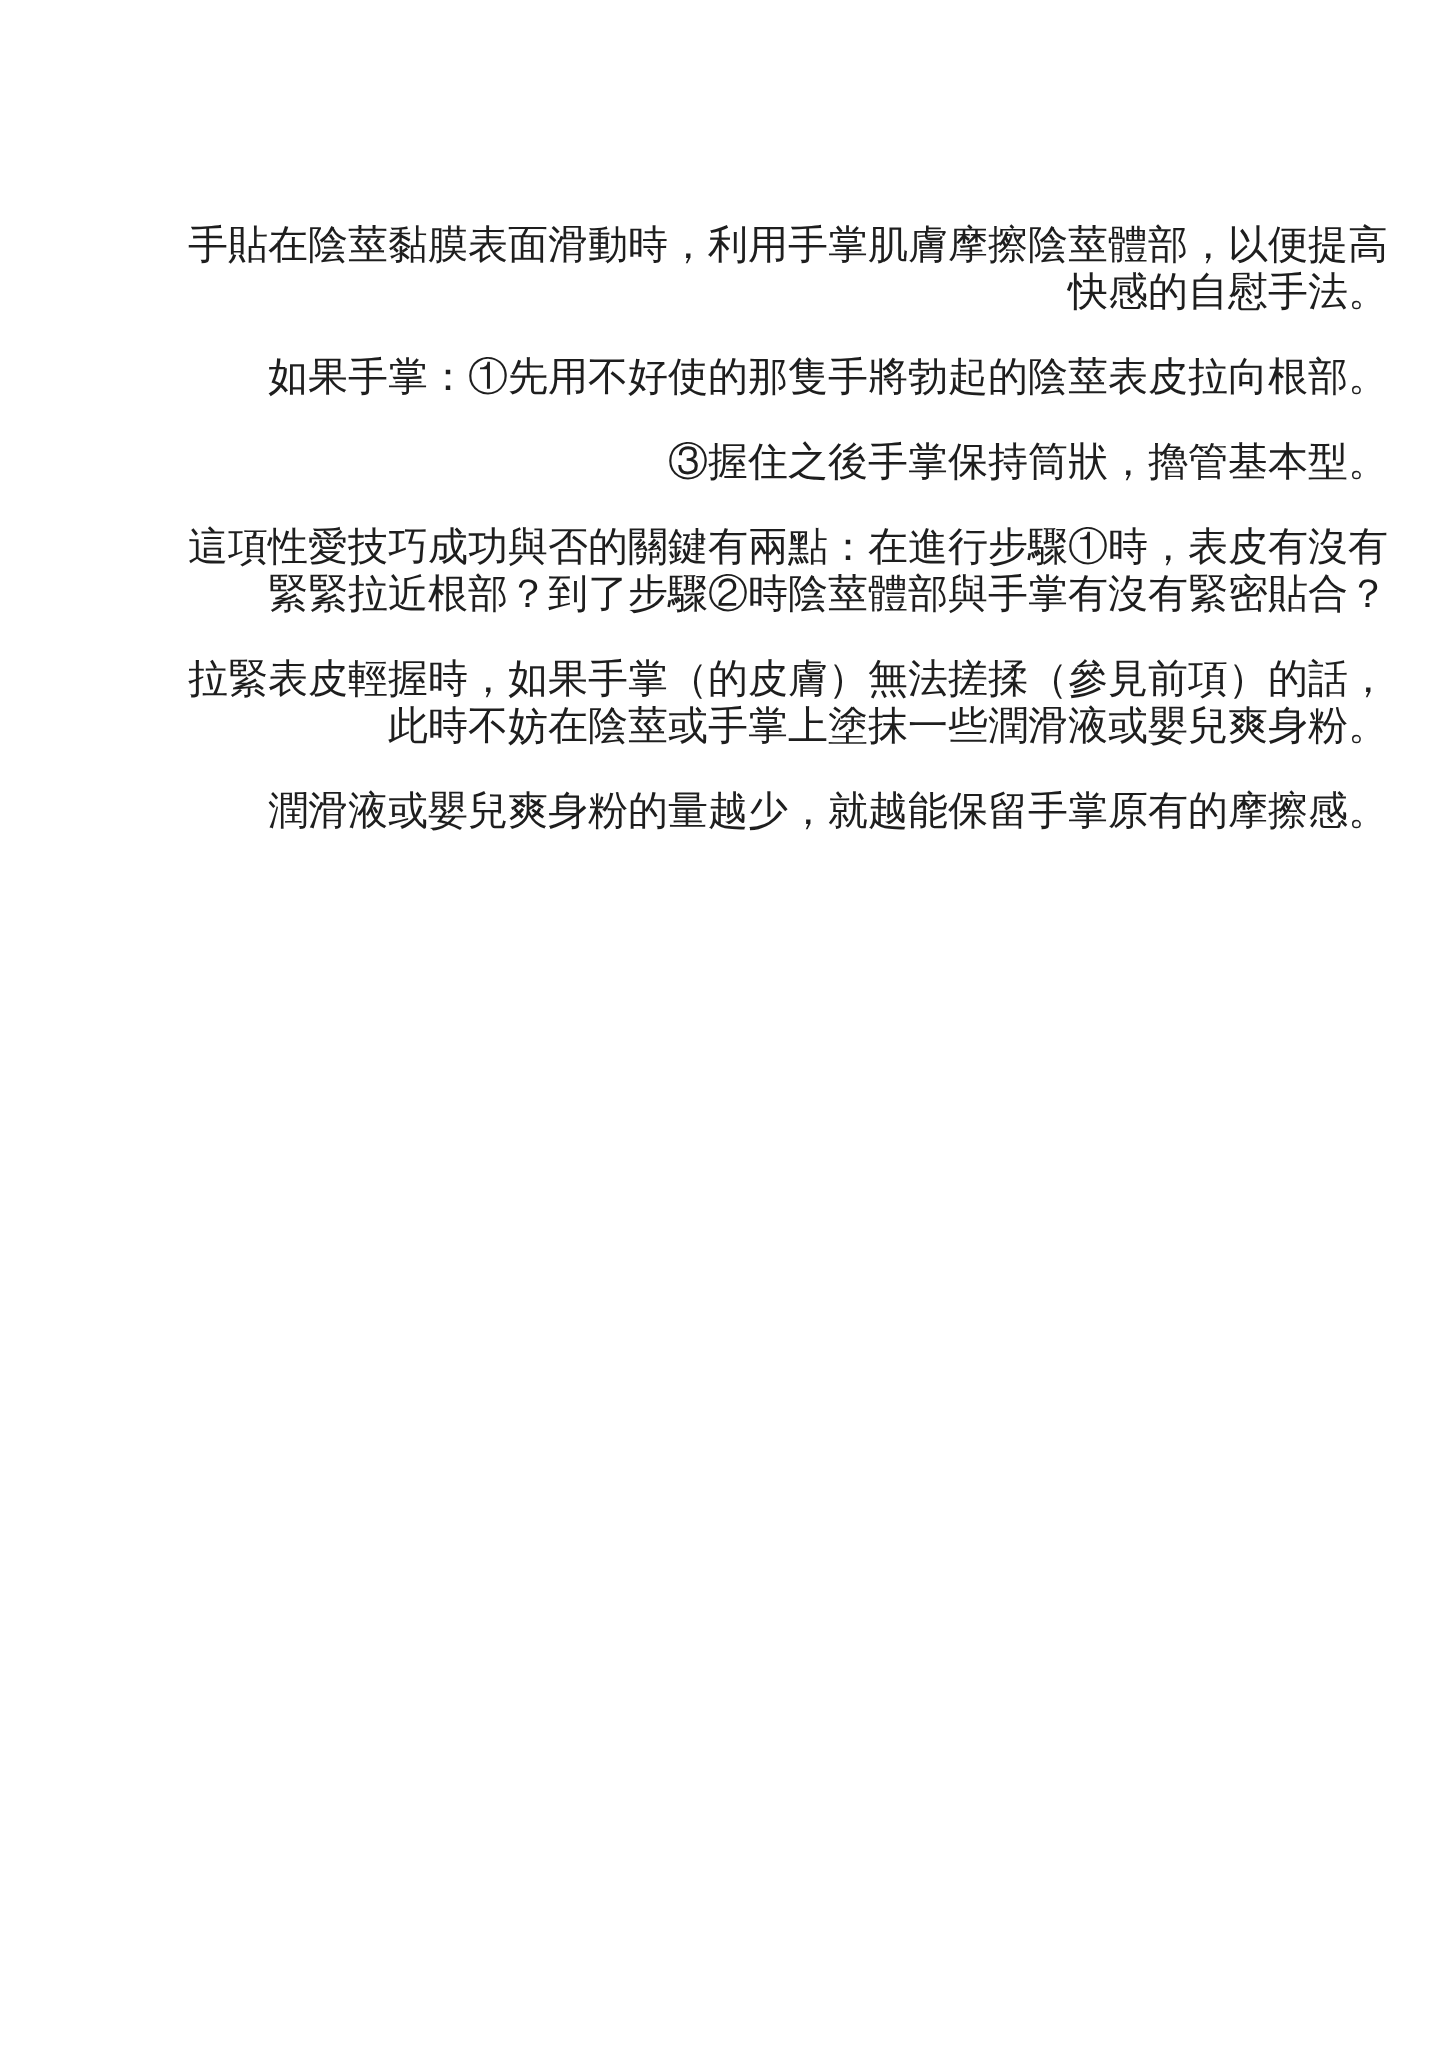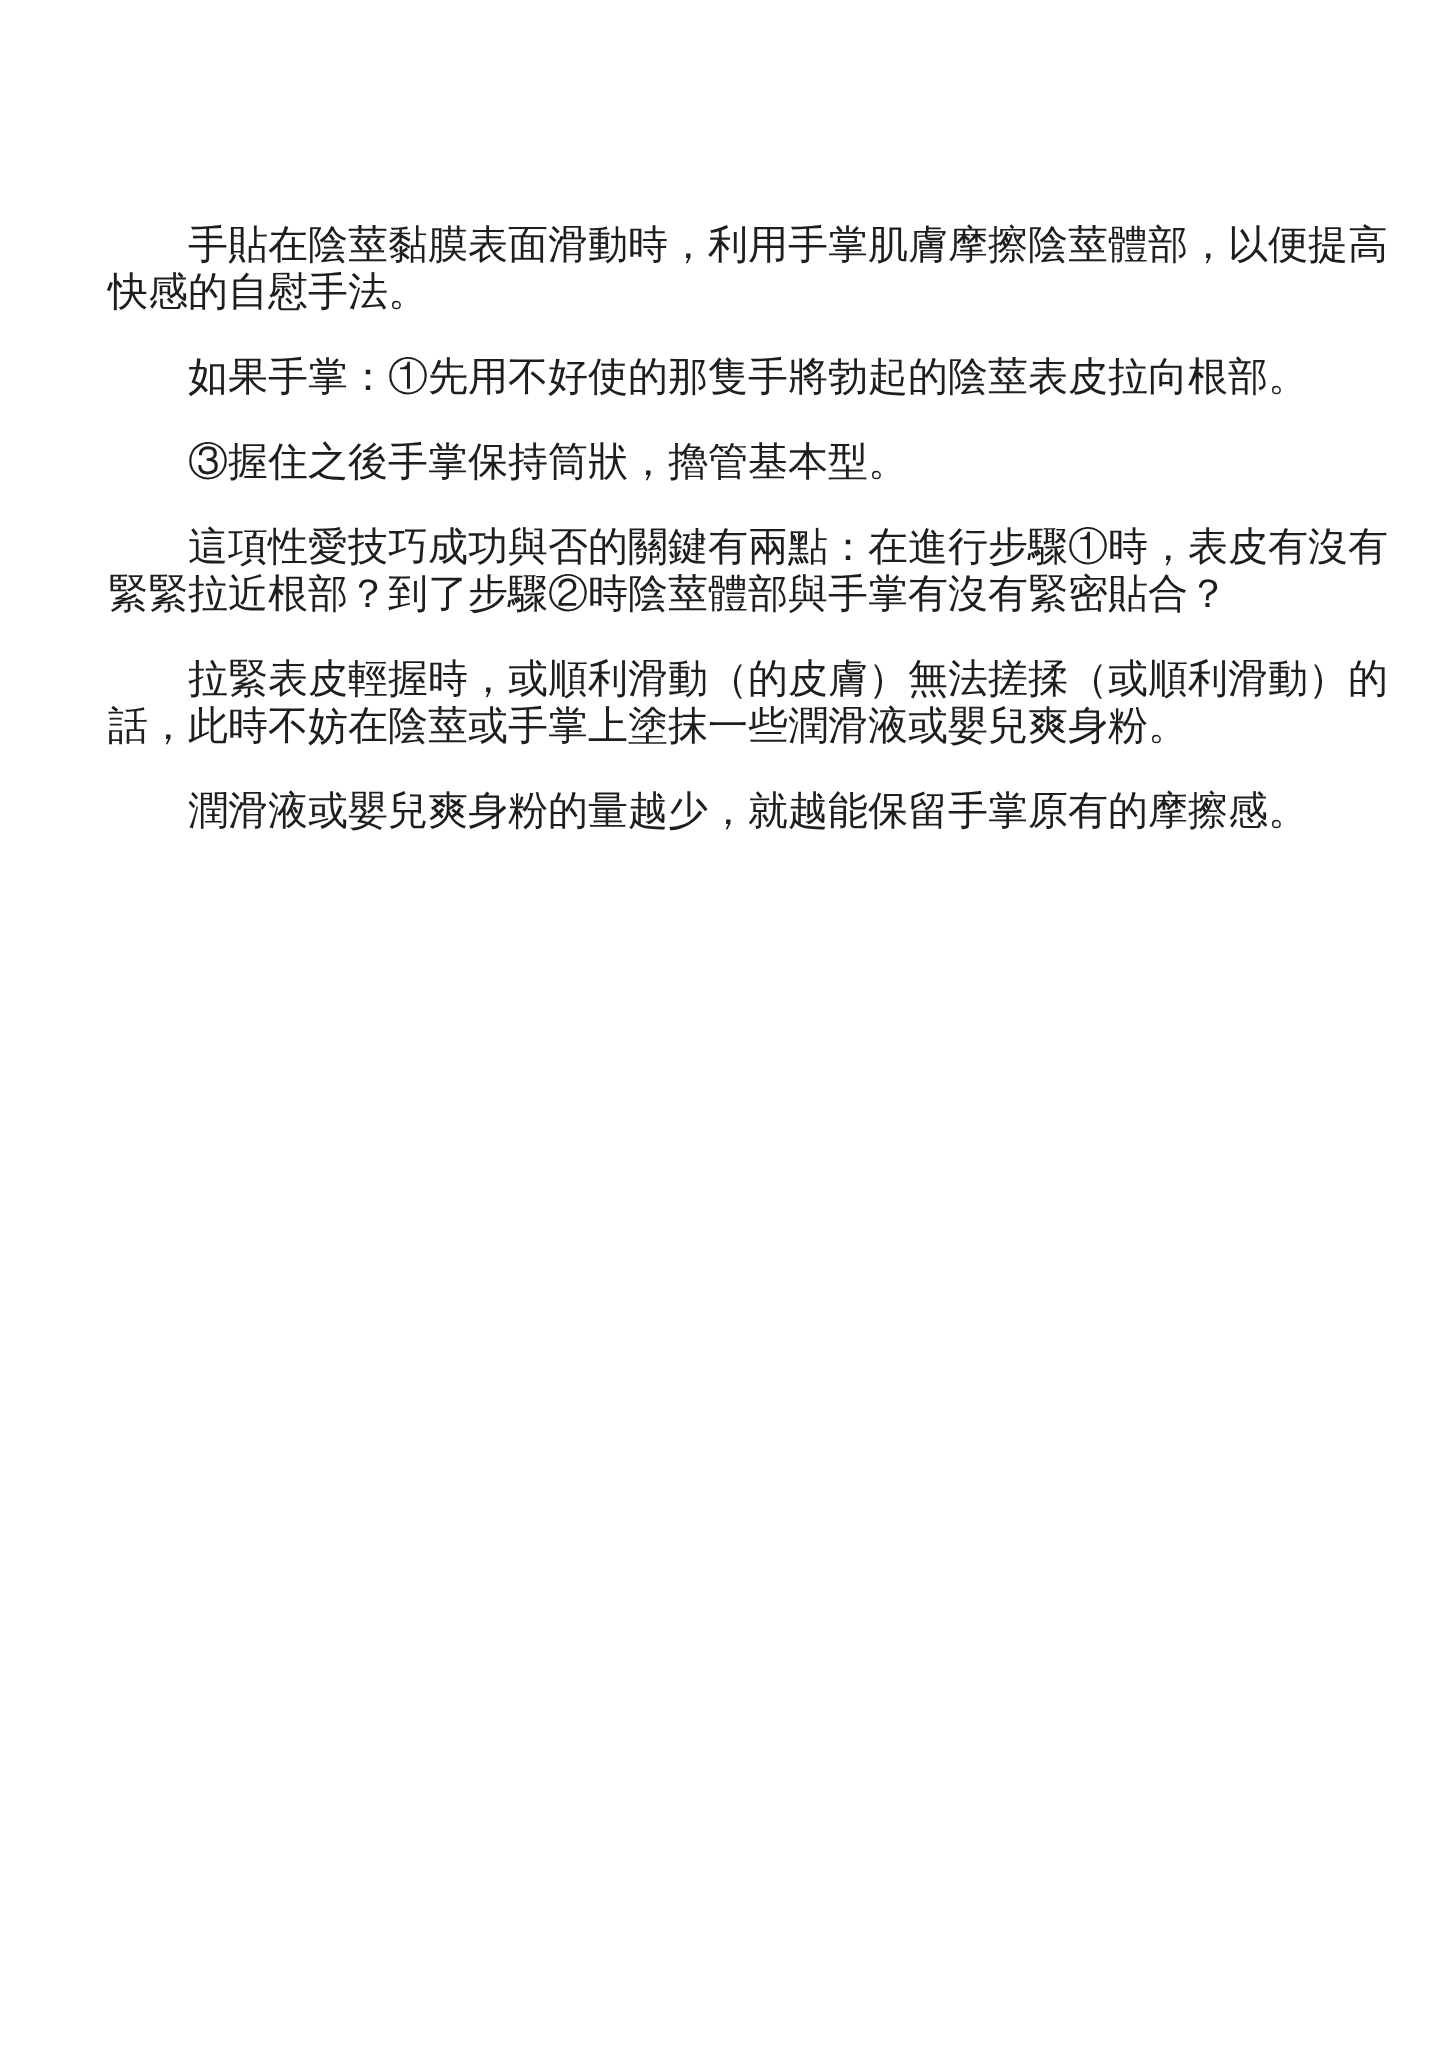--- a/index.html
+++ b/index.html
@@ -14,20 +14,21 @@
     overflow: hidden;
     font-family: "Liberation Sans", sans-serif;
   }
   .page {
     position: absolute;
     top: 0;
     left: 0;
     width: 1144px;
     height: 2048px;
     background: #ffffff;
+    text-align: right;
   }
   .text-column {
     position: absolute;
     top: 221px;
     left: 108px;
     width: 1280px;
   }
   p.para {
     margin: 0 0 38px 0;
     font-size: 40px;
@@ -48,16 +49,16 @@
 </style>
 </head>
 <body>
 
 <div class="page">
   <div class="text-column" id="text-column">
       <p class="para"><span>手貼在陰莖黏膜表面滑動時，利用手掌肌膚摩擦陰莖體部，以便提高快感的自慰手法。</span></p>
       <p class="para"><span>如果手掌：①先用不好使的那隻手將勃起的陰莖表皮拉向根部。</span></p>
       <p class="para"><span>③握住之後手掌保持筒狀，擼管基本型。</span></p>
       <p class="para"><span>這項性愛技巧成功與否的關鍵有兩點：在進行步驟①時，表皮有沒有緊緊拉近根部？到了步驟②時陰莖體部與手掌有沒有緊密貼合？</span></p>
-      <p class="para"><span>拉緊表皮輕握時，或順利滑動（的皮膚）無法搓揉（或順利滑動）的話，此時不妨在陰莖或手掌上塗抹一些潤滑液或嬰兒爽身粉。</span></p>
+      <p class="para"><span>拉緊表皮輕握時，如果手掌（的皮膚）無法搓揉（參見前項）的話，此時不妨在陰莖或手掌上塗抹一些潤滑液或嬰兒爽身粉。</span></p>
       <p class="para"><span>潤滑液或嬰兒爽身粉的量越少，就越能保留手掌原有的摩擦感。</span></p>
     </div>
 </div>
 
 </body></html>

